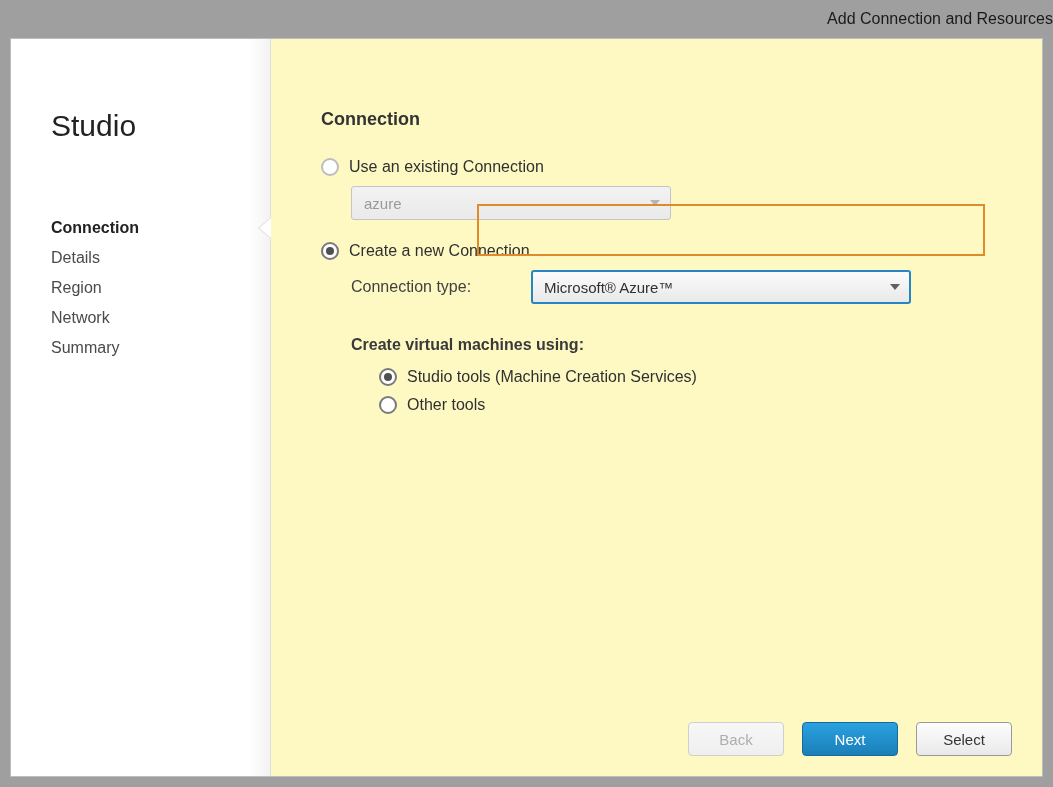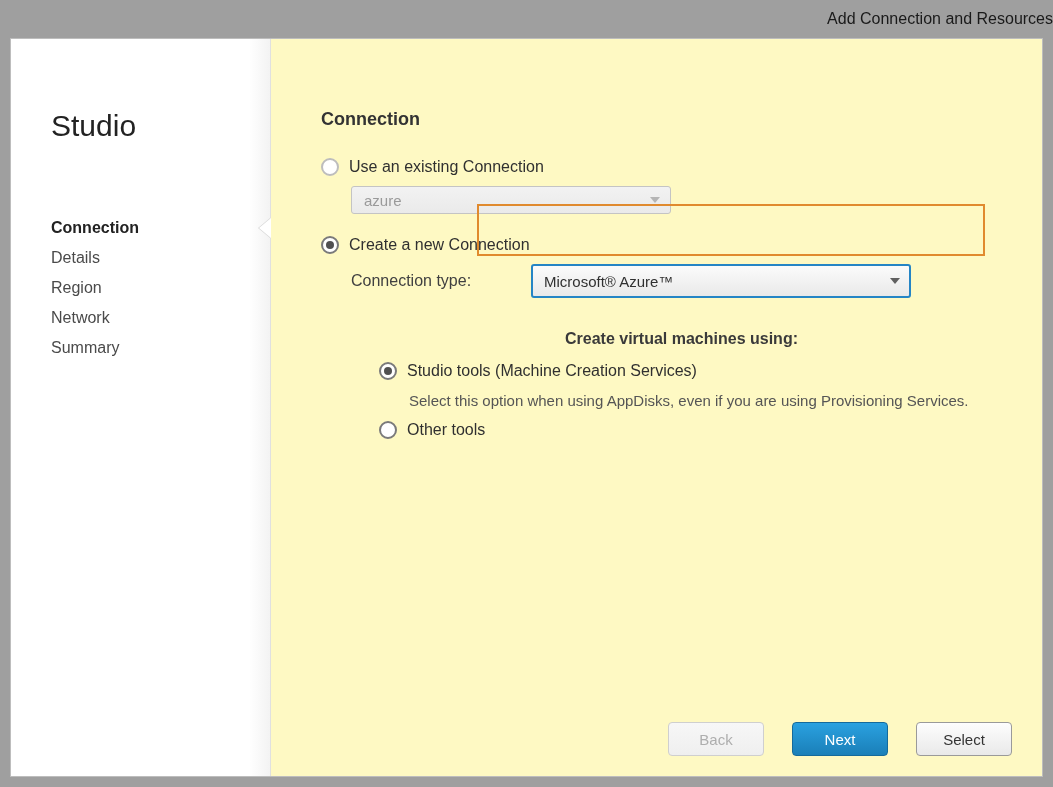--- a/index.html
+++ b/index.html
@@ -107,21 +107,21 @@
     align-items: center;
     margin: 8px 0 14px 30px;
   }
   .field-label {
     width: 180px;
     font-size: 16px;
     color: #404040;
   }
   .dropdown {
     flex: 0 0 380px;
-    height: 28px;
+    height: 34px;
     border: 1px solid #9a9a9a;
     border-radius: 3px;
     display: flex;
     align-items: center;
     justify-content: space-between;
     padding: 0 10px 0 12px;
     font-size: 15px;
     background: linear-gradient(#fbfbfb, #e9e9e9);
     cursor: pointer;
   }
@@ -147,33 +147,32 @@
   .highlight-box {
     position: absolute;
     border: 2px solid #e08a2e;
     pointer-events: none;
   }
   .subhead {
     font-size: 16px;
     font-weight: 700;
     color: #3a3a3a;
     margin: 32px 0 14px 30px;
-    text-align: center;
   }
   .desc {
     font-size: 15px;
     color: #555;
     margin: 2px 0 8px 58px;
     line-height: 1.4;
   }
   .footer {
     position: absolute;
     right: 30px; bottom: 20px;
     display: flex;
-    gap: 28px;
+    gap: 18px;
     align-items: center;
   }
   .btn {
     min-width: 96px;
     height: 34px;
     border-radius: 4px;
     border: 1px solid #9a9a9a;
     background: linear-gradient(#fdfdfd, #e9e9e9);
     font-size: 15px;
     color: #333;
@@ -247,21 +246,20 @@
 
 
       <div class="subhead">Create virtual machines using:</div>
 
       <div class="radio-row" style="margin-left:58px;">
         <span class="radio-outer checked">
             <span class="radio-inner"></span>
           </span>
         <span>Studio tools (Machine Creation Services)</span>
       </div>
-      <div class="desc" style="margin-left:88px;">Select this option when using AppDisks, even if you are using Provisioning Services.</div>
 
       <div class="radio-row" style="margin-left:58px; margin-top:10px;">
         <span class="radio-outer">
             <span class="radio-inner"></span>
           </span>
         <span>Other tools</span>
       </div>
 
       <div class="footer">
         <div class="btn disabled">Back</div>

